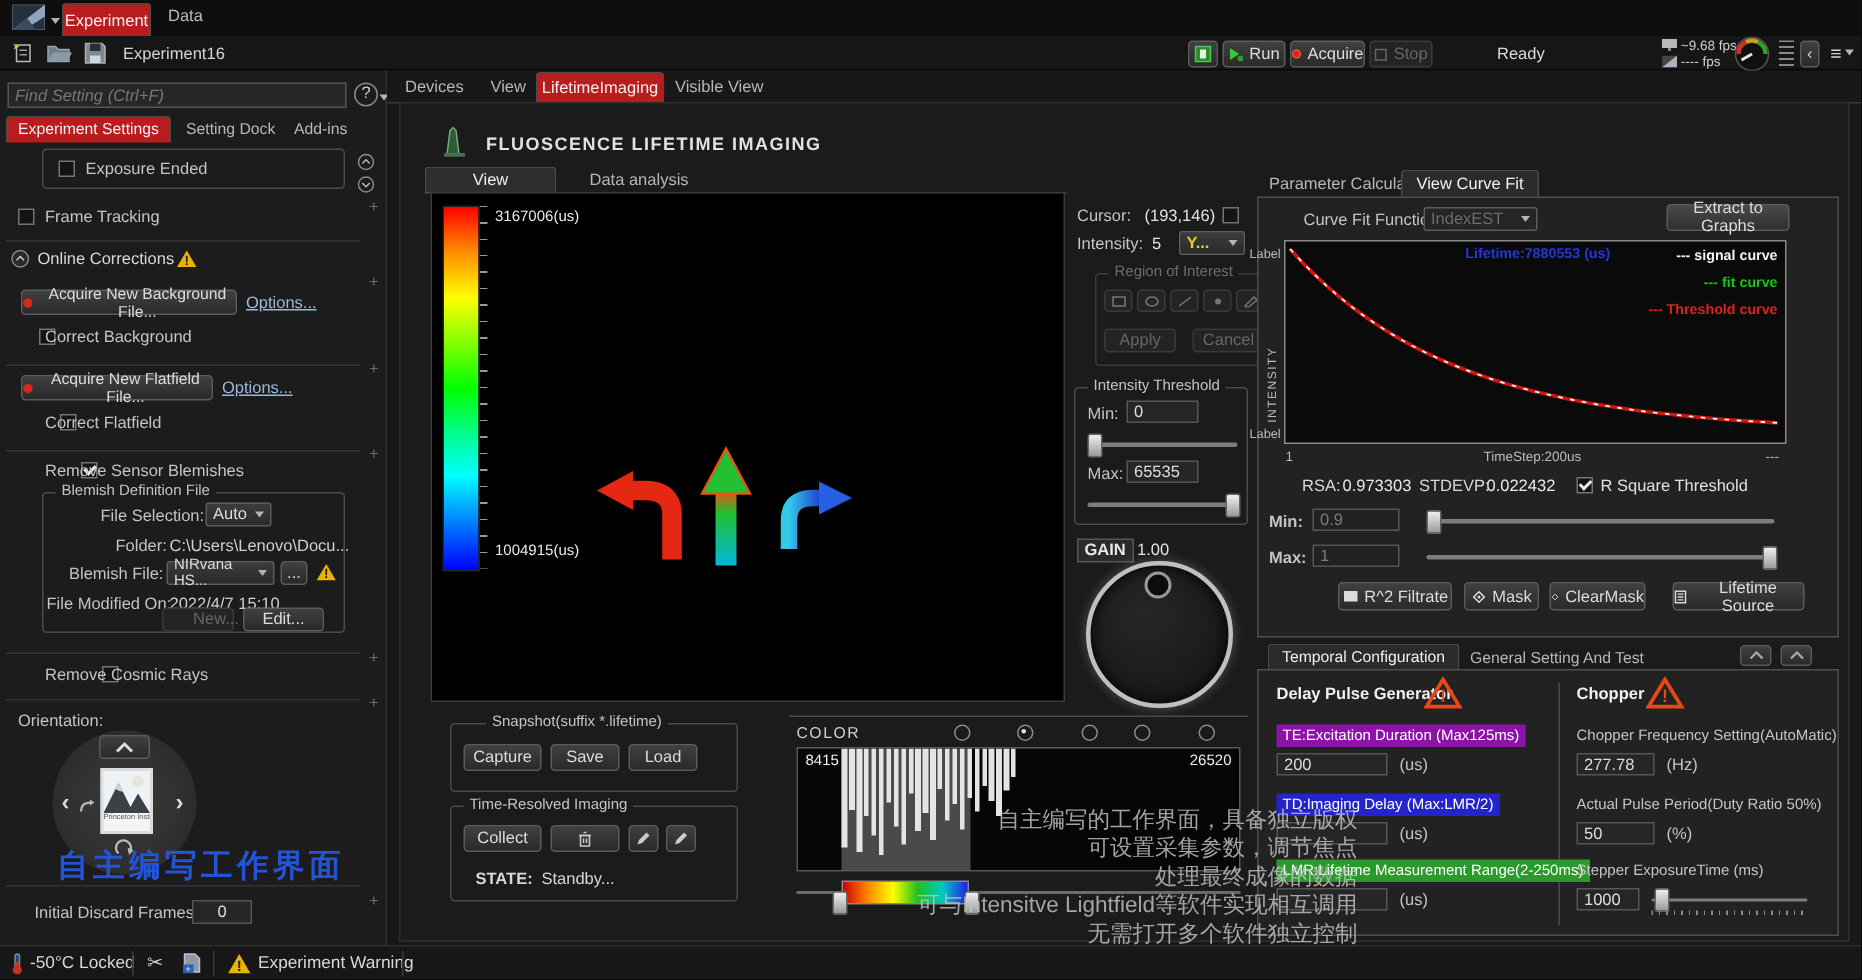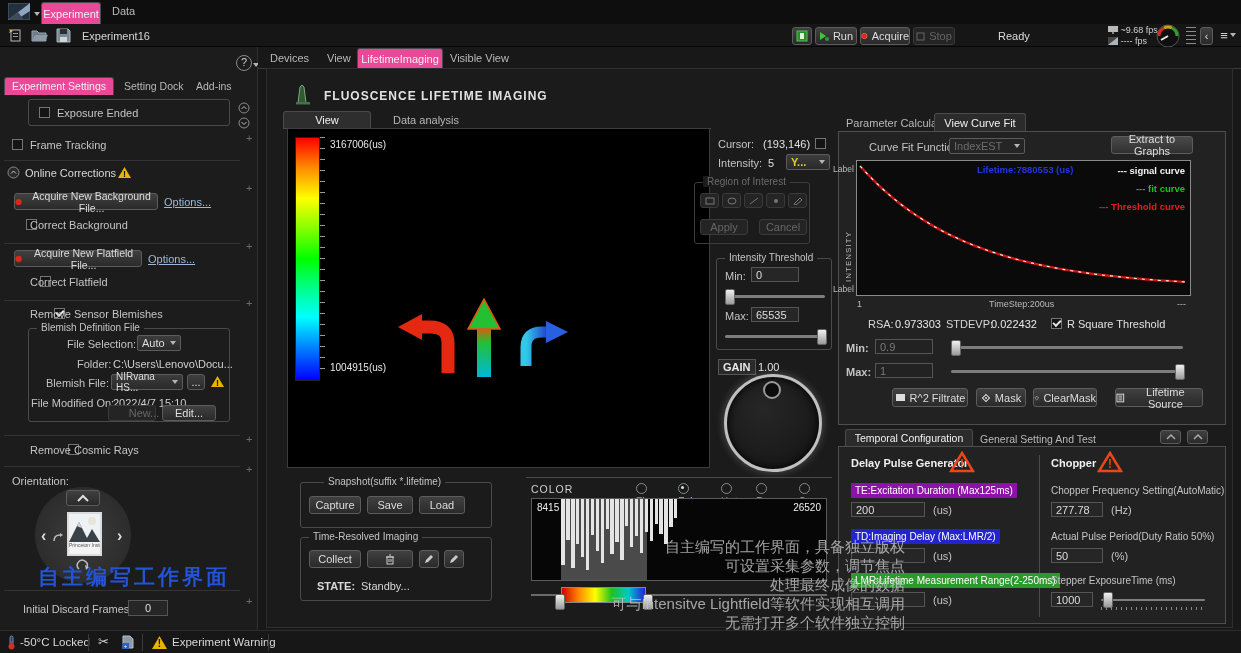--- a/index.html
+++ b/index.html
@@ -18,21 +18,21 @@
       border-left:2px solid #e6e6e6;border-bottom:2px solid #e6e6e6;transform:rotate(-45deg);}
   .radio{width:9px;height:9px;border:1px solid #8a8a8a;border-radius:50%;background:#1a1a1a;display:inline-block;position:relative;}
   .radio.on::after{content:"";position:absolute;left:2px;top:2px;width:3px;height:3px;border-radius:50%;background:#cfe6ff;}
   .inp{background:#262626;border:1px solid #555;color:#ddd;font-size:11px;padding:0 4px;
        font-family:"Liberation Sans",sans-serif;box-sizing:border-box;}
   .inp::placeholder{color:#777;font-style:italic;}
   .inp:disabled,.inp.dim{color:#7a7a7a;background:#222;}
   .drop{background:linear-gradient(#3c3c3c,#2a2a2a);border:1px solid #5c5c5c;border-radius:2px;
         display:flex;align-items:center;justify-content:space-between;padding:0 4px;box-sizing:border-box;color:#ddd;}
   .tri{width:0;height:0;border:3px solid transparent;border-top:4px solid #b5b5b5;display:inline-block;margin-top:3px;}
-  .tab-act{background:#ec4899;border:1px solid #4a4a4a;border-bottom:none;border-radius:3px 3px 0 0;color:#f0f0f0;}
+  .tab-act{background:#b91c1c;border:1px solid #4a4a4a;border-bottom:none;border-radius:3px 3px 0 0;color:#f0f0f0;}
   .strack{position:absolute;height:3px;background:#7d7d7d;border-radius:2px;}
   .shandle{position:absolute;width:8px;height:14px;background:linear-gradient(#f0f0f0,#9a9a9a);
            border:1px solid #666;border-radius:2px;top:-6px;}
   .hist-bar{position:absolute;top:0;background:#e4e4e4;z-index:2;}
   .divh{position:absolute;height:1px;background:#333;}
   .wm{position:absolute;top:537px;right:336px;text-align:right;font-size:15px;line-height:19px;
       color:rgba(195,195,195,.82);z-index:60;pointer-events:none;}
   .wmside{position:absolute;left:38px;top:563px;font-size:21px;font-weight:bold;letter-spacing:3px;
       color:#2353d6;z-index:60;pointer-events:none;}
   .lab{color:#c4c4c4;}
@@ -126,20 +126,21 @@
     <div class="a" style="left:1186px;top:3px;width:10px;height:18px;background:repeating-linear-gradient(to bottom,#8a8a8a 0 1px,transparent 1px 4px);"></div>
     <div class="a btn" style="left:1200px;top:3px;width:13px;height:18px;">
       <span>‹</span>
     </div>
     <div class="a" style="left:1218px;top:4px;width:20px;height:16px;color:#cfcfcf;font-size:13px;text-align:center;">
       <span>≡</span><span class="tri" style="margin-left:2px;"></span>
     </div>
   </div>
 
   <div class="a" style="left:0;top:47px;width:258px;height:583px;background:#1c1c1c;border-right:1px solid #303030;box-sizing:border-box;">
+    <input class="a inp" style="left: 5px; top: 8px; width: 226px; height: 17px;" placeholder="Find Setting (Ctrl+F)">
     <div class="a" style="left:236px;top:8px;width:14px;height:14px;border:1px solid #8a8a8a;border-radius:50%;text-align:center;line-height:13px;color:#cfcfcf;">
       <span>?</span>
     </div>
     <span class="a tri" style="left:253px;top:13px;"></span>
 
     <div class="a tab-act" style="left:4px;top:30px;width:108px;height:17px;line-height:17px;text-align:center;font-size:10.5px;">
       <span>Experiment Settings</span>
     </div>
     <span class="a" style="left:124px;top:33px;color:#b8b8b8;font-size:10.5px;">Setting Dock</span>
     <span class="a" style="left:196px;top:33px;color:#b8b8b8;font-size:10.5px;">Add-ins</span>
@@ -362,21 +363,21 @@
     <span class="a lab" style="left:460px;top:91px;">Cursor:</span>
     <span class="a" style="left:505px;top:91px;color:#e0e0e0;">(193,146)</span>
     <span class="cb a" style="left:557px;top:91px;"></span>
     <span class="a lab" style="left:460px;top:110px;">Intensity:</span>
     <span class="a" style="left:510px;top:110px;color:#e0e0e0;">5</span>
     <div class="a drop" style="left:528px;top:107px;width:44px;height:16px;">
       <span style="color:#e0d020;font-weight:bold;">Y...</span>
         <span class="tri"></span>
     </div>
 
-    <div class="a gb" style="left:436px;top:135px;width:116px;height:62px;border-color:#3c3c3c;">
+    <div class="a gb" style="left:472px;top:135px;width:116px;height:62px;border-color:#3c3c3c;">
       <span class="leg leg2 dim" style="font-size:10px;">Region of Interest</span>
       <div class="a btn dis" style="left:5px;top:10px;width:19px;height:15px;">
           <svg width="10" height="8" viewBox="0 0 10 8">
             <rect x="1" y="1" width="8" height="6" fill="none" stroke="#777"></rect>
           </svg>
         </div>
       <div class="a btn dis" style="left:27px;top:10px;width:19px;height:15px;">
           <svg width="10" height="8" viewBox="0 0 10 8">
             <ellipse cx="5" cy="4" rx="4" ry="3" fill="none" stroke="#777"></ellipse>
           </svg>

